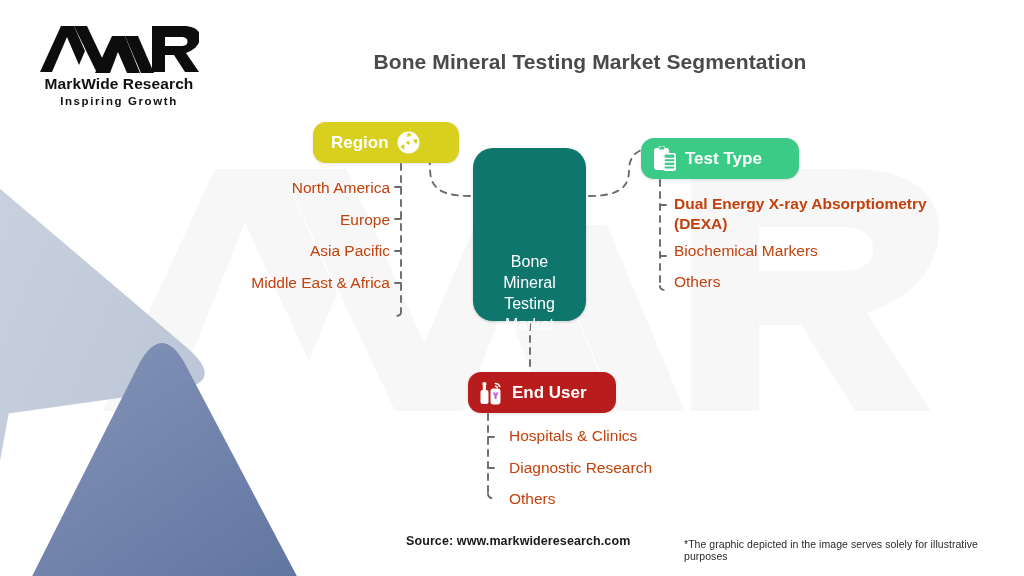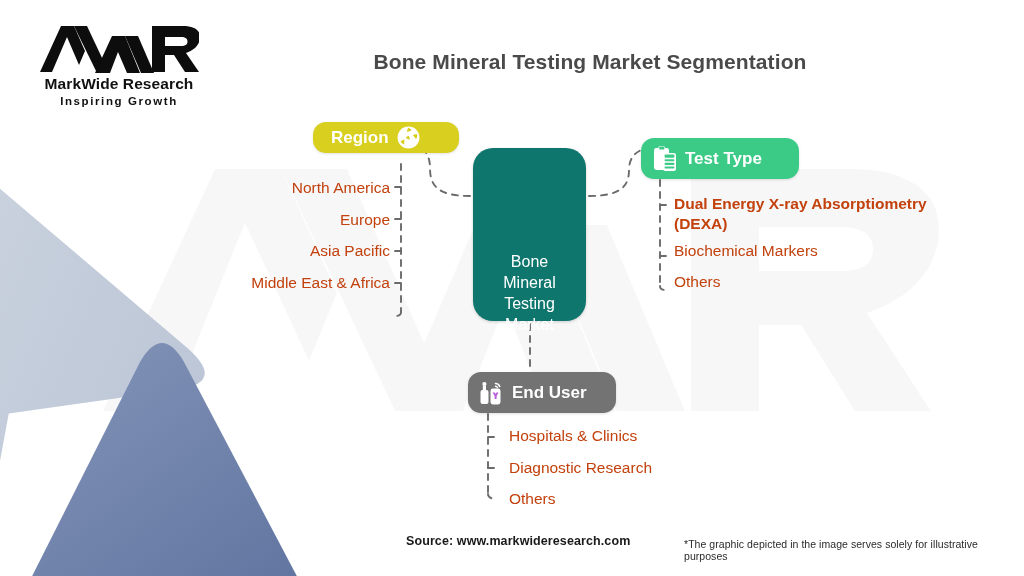--- a/index.html
+++ b/index.html
@@ -59,21 +59,21 @@
   
   .badge{
     position:absolute;display:flex;align-items:center;
     border-radius:13px;color:#fff;
     box-shadow:0 1px 3px rgba(0,0,0,.12);
   }
   .badge-label{font-size:17px;font-weight:bold;color:#fff;white-space:nowrap;}
   .badge-icon{display:flex;align-items:center;justify-content:center;}
 
   #badge-region{
-    left:313px;top:122px;width:116px;height:31px;
+    left:313px;top:122px;width:116px;height:41px;
     padding:0 12px 0 18px;justify-content:flex-start;
   }
   #badge-region .badge-label{margin-right:7px;}
 
   #badge-test{
     left:633px;top:138px;width:133px;height:41px;
     padding:0 14px 0 11px;
     margin-left:8px;
   }
   #badge-test .badge-label{margin-left:7px;}
@@ -225,21 +225,21 @@
         <rect x="11" y="8" width="13" height="18" rx="2.2" fill="#ffffff"></rect>
         <rect x="12.6" y="9.6" width="9.8" height="3.1" rx="1" fill="#3ccb87"></rect>
         <rect x="12.6" y="14.2" width="9.8" height="2.1" rx=".8" fill="#3ccb87"></rect>
         <rect x="12.6" y="17.8" width="9.8" height="2.1" rx=".8" fill="#3ccb87"></rect>
         <rect x="12.6" y="21.4" width="9.8" height="2.1" rx=".8" fill="#3ccb87"></rect>
       </svg>
     </span>
     <span class="badge-label">Test Type</span>
   </div>
 
-  <div class="badge" id="badge-enduser" style="background:#737373;align-items:center;">
+  <div class="badge" id="badge-enduser" style="background:#b91c1c;align-items:center;">
     <span class="badge-icon">
       <svg width="28" height="28" viewBox="0 0 28 28">
         <rect x="2.5" y="11" width="8" height="14" rx="2" fill="#ffffff"></rect>
         <rect x="4.8" y="6.5" width="3.2" height="5" fill="#ffffff"></rect>
         <circle cx="6.4" cy="5" r="2.1" fill="#ffffff"></circle>
         <rect x="12.5" y="9.5" width="10" height="16" rx="2.4" fill="#ffffff"></rect>
         <path d="M14.6 13.5 h2.2 l.8 1.6 .8 -1.6 h2.2 l-2 3.4 v3 h-2 v-3 Z" fill="#bb5fe0"></path>
         <path d="M17.5 4.5 a4.4 4.4 0 0 1 4.2 3" fill="none" stroke="#ffffff" stroke-width="1.6" stroke-linecap="round"></path>
         <path d="M17.5 7.2 a2 2 0 0 1 1.9 1.4" fill="none" stroke="#ffffff" stroke-width="1.5" stroke-linecap="round"></path>
       </svg>

